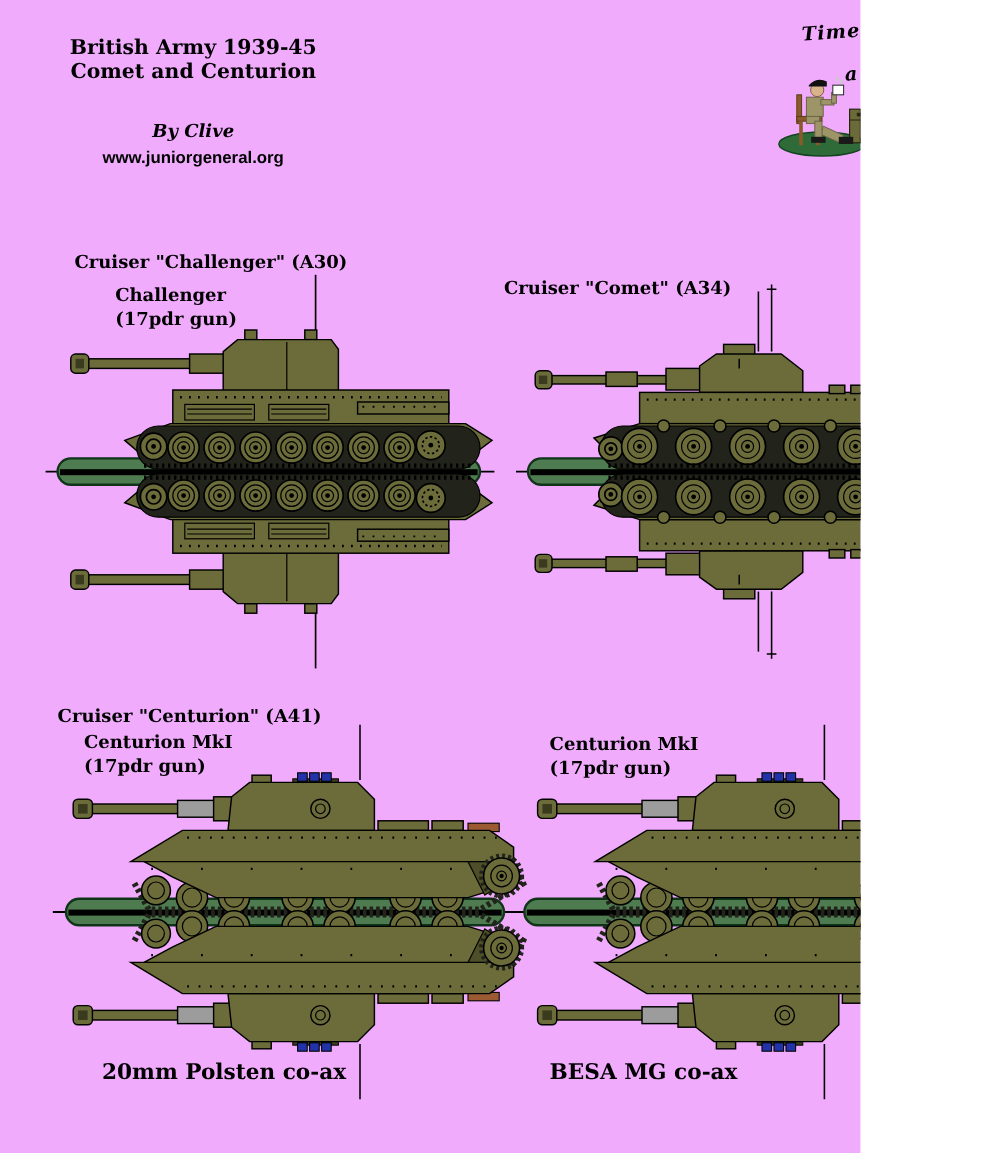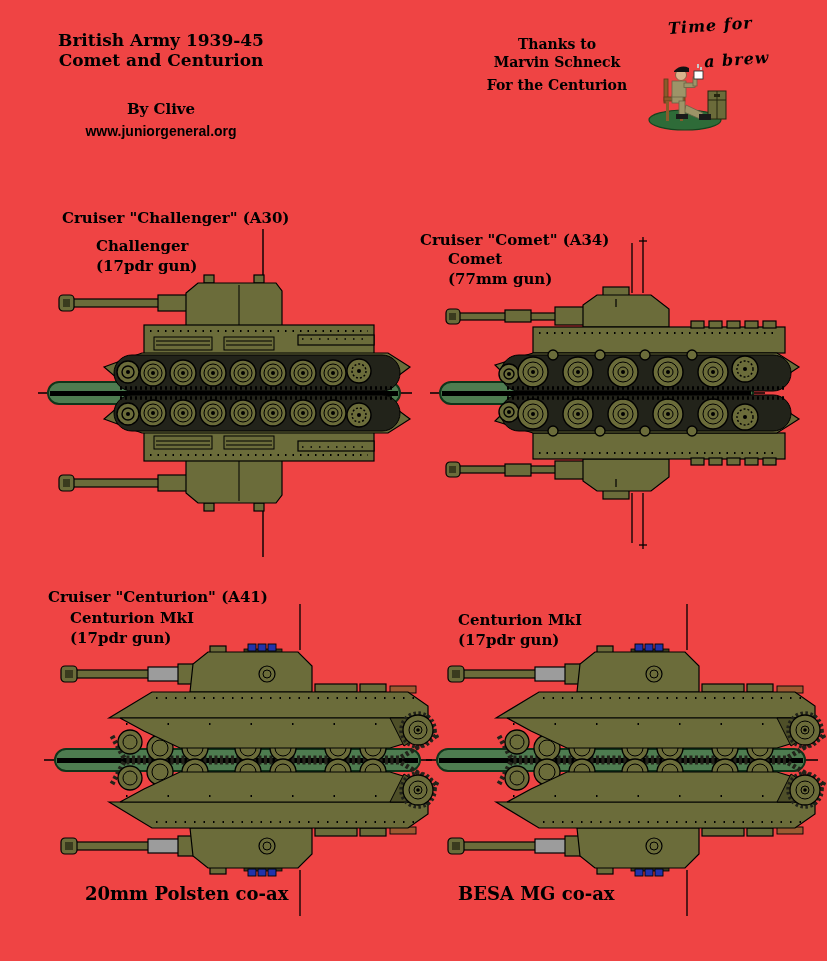--- a/index.html
+++ b/index.html
@@ -1,22 +1,22 @@
 <!DOCTYPE html>
 <html><head>
 <meta charset="utf-8">
 <style>
   html,body{margin:0;padding:0;background:#fff;}
-  .sheet{position:relative;width:827px;height:961px;background:#ef4444;overflow:hidden;
+  .sheet{position:relative;width:717px;height:961px;background:#f0abfc;overflow:hidden;
          font-family:"DejaVu Serif",serif;color:#000;}
   .abs{position:absolute;}
   .nowrap{white-space:nowrap;}
   .title-block{left:22px;top:30px;width:278px;text-align:center;font-weight:bold;
                font-size:17px;line-height:20px;}
-  .byline{left:22px;top:100px;width:278px;text-align:center;font-weight:bold;font-size:15px;}
+  .byline{left:22px;top:100px;width:278px;text-align:center;font-weight:bold;font-size:15px;font-style:italic;}
   .website{left:22px;top:123px;width:278px;text-align:center;font-weight:bold;font-size:14px;
            font-family:"Liberation Sans",sans-serif;}
   .war-note{left:326px;top:33px;font-weight:bold;font-size:13px;line-height:17px;}
   .thanks{left:472px;top:35px;width:170px;text-align:center;font-weight:bold;font-size:14px;line-height:18px;}
   .thanks .gap{margin-top:5px;}
   .script{font-style:italic;font-weight:bold;font-size:16px;letter-spacing:1px;
           transform:rotate(-4deg);}
   .unit-heading{font-weight:bold;font-size:15px;}
   .unit-sub{font-weight:bold;font-size:15px;line-height:20px;}
   .caption{font-weight:bold;font-size:18px;}
@@ -214,25 +214,20 @@
 <div class="sheet">
 
   <div class="abs title-block">
     <div>British Army 1939-45</div>
     <div>Comet and Centurion</div>
   </div>
   <div class="abs byline">By Clive</div>
   <div class="abs website">www.juniorgeneral.org</div>
 
 
-  <div class="abs thanks">
-    <div>Thanks to</div>
-    <div>Marvin Schneck</div>
-    <div class="gap">For the Centurion</div>
-  </div>
 
   <div class="abs script nowrap" style="left:668px;top:16px;">Time for</div>
   <div class="abs script nowrap" style="left:704px;top:50px;">a brew</div>
 
   <svg class="abs" style="left:648px;top:55px;" width="100" height="78" viewBox="0 0 100 78">
     <ellipse cx="37" cy="65" rx="36" ry="10" fill="#2e6b38" stroke="#14441f" stroke-width="1.2"></ellipse>
     <rect x="16" y="24" width="4" height="24" fill="#8a5a2b" stroke="#5a3a18" stroke-width="0.8"></rect>
     <rect x="16" y="42" width="21" height="4" fill="#8a5a2b" stroke="#5a3a18" stroke-width="0.8"></rect>
     <rect x="18" y="46" width="3" height="20" fill="#8a5a2b"></rect>
     <rect x="32" y="46" width="3" height="20" fill="#8a5a2b"></rect>
@@ -255,24 +250,20 @@
     <rect x="52" y="12" width="2" height="3" fill="#c9c9c9"></rect>
   </svg>
 
   <div class="abs unit-heading nowrap" style="left:62px;top:209px;">Cruiser "Challenger" (A30)</div>
   <div class="abs unit-sub nowrap" style="left:96px;top:236px;">
     <div>Challenger</div>
     <div>(17pdr gun)</div>
   </div>
 
   <div class="abs unit-heading nowrap" style="left:420px;top:231px;">Cruiser "Comet" (A34)</div>
-  <div class="abs unit-sub nowrap" style="left:448px;top:249px;">
-    <div>Comet</div>
-    <div>(77mm gun)</div>
-  </div>
 
   <div class="abs unit-heading nowrap" style="left:48px;top:588px;">Cruiser "Centurion" (A41)</div>
   <div class="abs unit-sub nowrap" style="left:70px;top:608px;">
     <div>Centurion MkI</div>
     <div>(17pdr gun)</div>
   </div>
 
   <div class="abs unit-sub nowrap" style="left:458px;top:610px;">
     <div>Centurion MkI</div>
     <div>(17pdr gun)</div>

